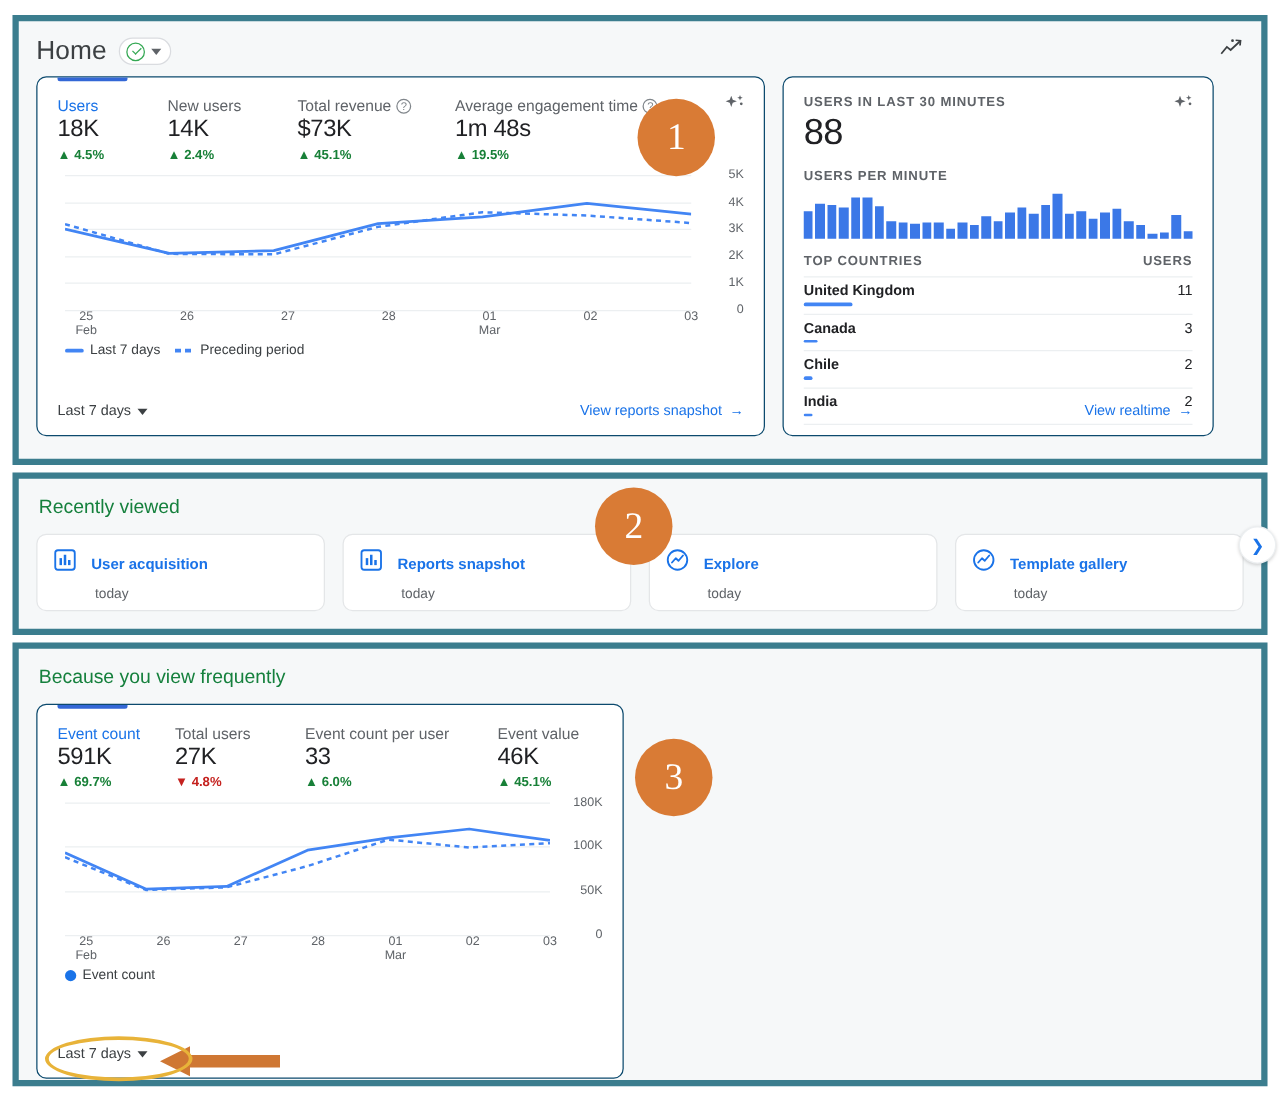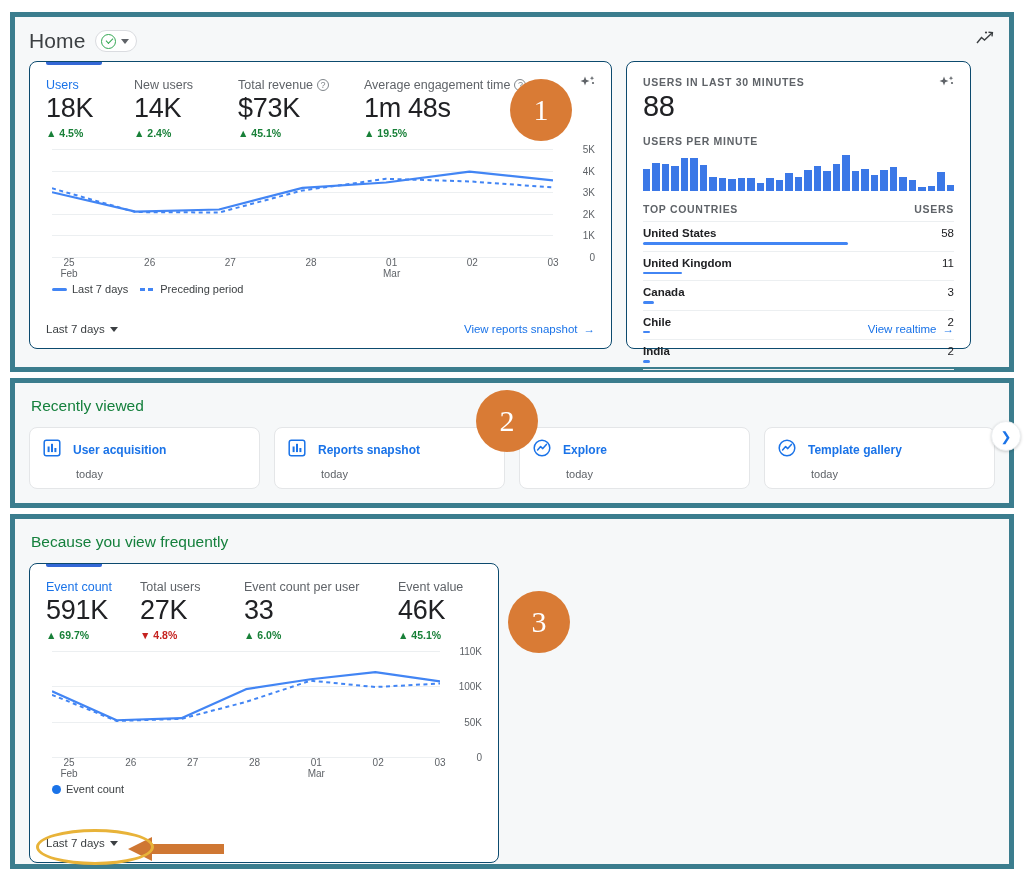--- a/index.html
+++ b/index.html
@@ -74,21 +74,21 @@
 
   
   .metrics { display: flex; padding: 16px 16px 0 16px; }
   .metric { margin-right: 26px; }
   .metric-label {
     font-size: 12.5px; color: #5f6368; white-space: nowrap;
     display: flex; align-items: center; gap: 4px;
   }
   .metric.active .metric-label { color: #1a73e8; }
   .metric-value {
-    font-size: 27px; color: #202124; font-weight: 400;
+    font-size: 19px; color: #202124; font-weight: 400;
     margin-top: 1px; letter-spacing: -.3px; white-space: nowrap;
   }
   .metric-delta {
     font-size: 10.5px; font-weight: bold; margin-top: 3px;
     color: #188038; white-space: nowrap;
   }
   .metric-delta.down { color: #c5221f; }
   .qmark {
     display: inline-block; width: 12px; height: 12px; border-radius: 50%;
     border: 1.2px solid #80868b; color: #80868b;
@@ -382,27 +382,20 @@
         </div>
 
         <div class="ctable">
           <div class="ctable-head">
             <span>TOP COUNTRIES</span>
             <span class="r">USERS</span>
           </div>
           <div id="crows">
   <div class="crow">
     <div class="crow-line">
-      <span>United States</span>
-      <span class="r">58</span>
-    </div>
-    <div class="crow-bar" style="width:66%"></div>
-  </div>
-  <div class="crow">
-    <div class="crow-line">
       <span>United Kingdom</span>
       <span class="r">11</span>
     </div>
     <div class="crow-bar" style="width:12.540000000000001%"></div>
   </div>
   <div class="crow">
     <div class="crow-line">
       <span>Canada</span>
       <span class="r">3</span>
     </div>
@@ -534,21 +527,21 @@
             <div class="gridline" style="top: 0px;"></div>
             <svg width="388" height="106" style="position: absolute; left: 0px; top: 0px;">
               <polyline points="0,40.28 64.66666666666666,69.25333333333333 129.33333333333331,67.13333333333333 194,38.16 258.66666666666663,28.266666666666666 323.33333333333337,21.19999999999999 388,30.386666666666656" fill="none" stroke="#4285f4" stroke-width="2.2" stroke-linejoin="round"></polyline>
               <polyline points="0,43.81333333333333 64.66666666666666,69.96000000000001 129.33333333333331,67.84 194,50.879999999999995 258.66666666666663,29.680000000000007 323.33333333333337,36.03999999999999 388,32.50666666666666" fill="none" stroke="#4285f4" stroke-width="2" stroke-dasharray="4,3.5" stroke-linejoin="round"></polyline>
             </svg>
           </div>
         <div class="ylabels" id="lc3-y">
             <div class="ylabel" style="top: 106px;">0</div>
             <div class="ylabel" style="top: 70.6667px;">50K</div>
             <div class="ylabel" style="top: 35.3333px;">100K</div>
-            <div class="ylabel" style="top: 0px;">110K</div>
+            <div class="ylabel" style="top: 0px;">180K</div>
           </div>
         <div class="xlabels" id="lc3-x">
             <div class="xlabel" style="left: 0%;">25<br><span class="sub">Feb</span></div>
             <div class="xlabel" style="left: 16.6667%;">26</div>
             <div class="xlabel" style="left: 33.3333%;">27</div>
             <div class="xlabel" style="left: 50%;">28</div>
             <div class="xlabel" style="left: 66.6667%;">01<br><span class="sub">Mar</span></div>
             <div class="xlabel" style="left: 83.3333%;">02</div>
             <div class="xlabel" style="left: 100%;">03</div>
           </div>

